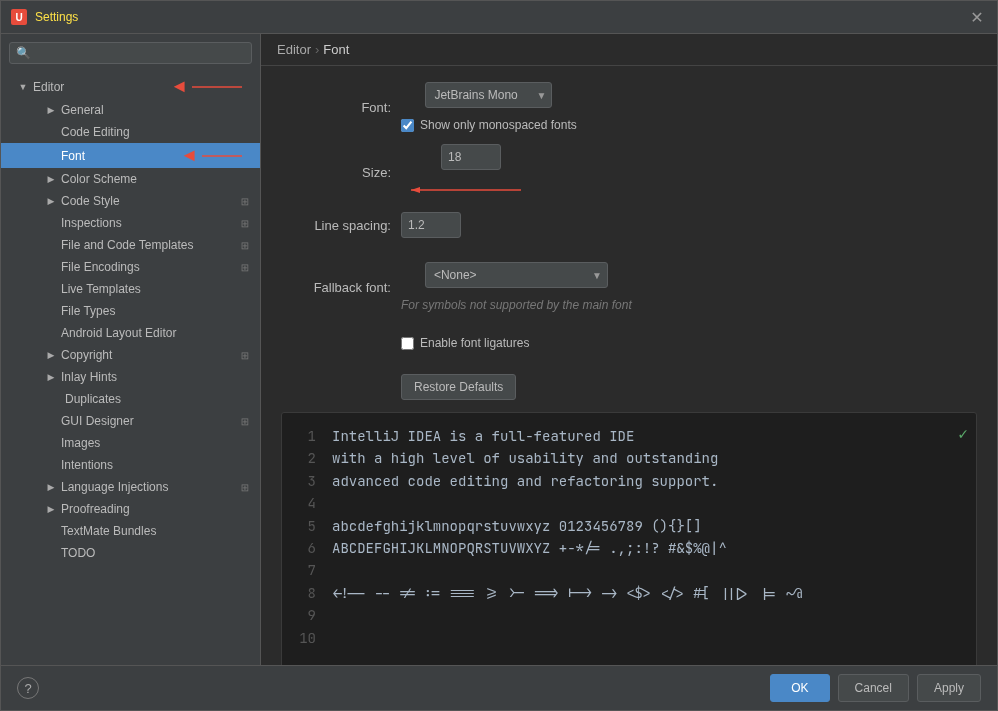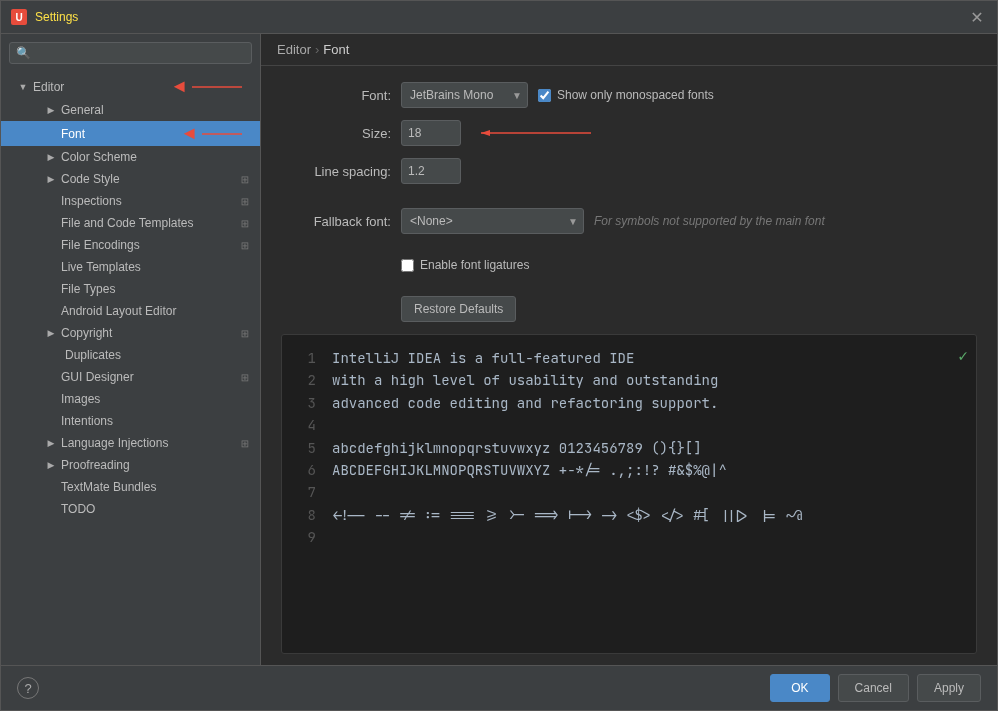--- a/index.html
+++ b/index.html
@@ -182,20 +182,21 @@
       width: 110px;
       color: #bbbbbb;
       font-size: 13px;
       text-align: right;
       flex-shrink: 0;
     }
     .setting-control {
       display: flex;
       align-items: center;
       gap: 10px;
+      flex-direction: column;
     }
     .select-wrap {
       position: relative;
       display: inline-flex;
       align-items: center;
     }
     .styled-select {
       background: #45494a;
       border: 1px solid #5a5d5f;
       border-radius: 3px;
@@ -369,20 +370,24 @@
           <svg width="60" height="16" style="display:inline-block;overflow:visible;">
             <line x1="0" y1="8" x2="50" y2="8" stroke="#e74c3c" stroke-width="1.5"></line>
           </svg>
         </div>
 
         <div class="tree-item indent2">
           <span class="tree-arrow collapsed"></span>
           <span class="tree-label">General</span>
         </div>
 
+        <div class="tree-item indent2">
+          <span class="tree-arrow leaf"></span>
+          <span class="tree-label">Code Editing</span>
+        </div>
 
         <div class="tree-item indent2 selected">
           <span class="tree-arrow leaf"></span>
           <span class="tree-label">Font</span>
 
           <span style="color:#e74c3c;font-size:18px;margin-left:4px;">◄</span>
           <svg width="50" height="16" style="display:inline-block;overflow:visible;">
             <line x1="0" y1="8" x2="40" y2="8" stroke="#e74c3c" stroke-width="1.5"></line>
           </svg>
         </div>
@@ -430,20 +435,24 @@
           <span class="tree-arrow leaf"></span>
           <span class="tree-label">Android Layout Editor</span>
         </div>
 
         <div class="tree-item indent2">
           <span class="tree-arrow collapsed"></span>
           <span class="tree-label">Copyright</span>
           <span class="tree-icon-right">⊞</span>
         </div>
 
+        <div class="tree-item indent2">
+          <span class="tree-arrow collapsed"></span>
+          <span class="tree-label">Inlay Hints</span>
+        </div>
 
         <div class="tree-item indent3">
           <span class="tree-arrow leaf"></span>
           <span class="tree-label">Duplicates</span>
         </div>
 
 
         <div class="tree-item indent2">
           <span class="tree-arrow leaf"></span>
           <span class="tree-label">GUI Designer</span>
@@ -605,20 +614,24 @@
             <span class="line-code"></span>
           </div>
           <div class="preview-line">
             <span class="line-num">8</span>
             <span class="line-code">&lt;!-- -- != := === &gt;= &gt;- ==&gt; |-&gt; -&gt; &lt;$&gt; &lt;/&gt; #[ |||&gt; |= ~@</span>
           </div>
           <div class="preview-line">
             <span class="line-num">9</span>
             <span class="line-code"></span>
           </div>
+          <div class="preview-line">
+            <span class="line-num">10</span>
+            <span class="line-code"></span>
+          </div>
         </div>
 
       </div>
     </div>
   </div>
 
   <div class="bottom-bar">
     <div class="bottom-left">
       <button class="help-btn">?</button>
     </div>

